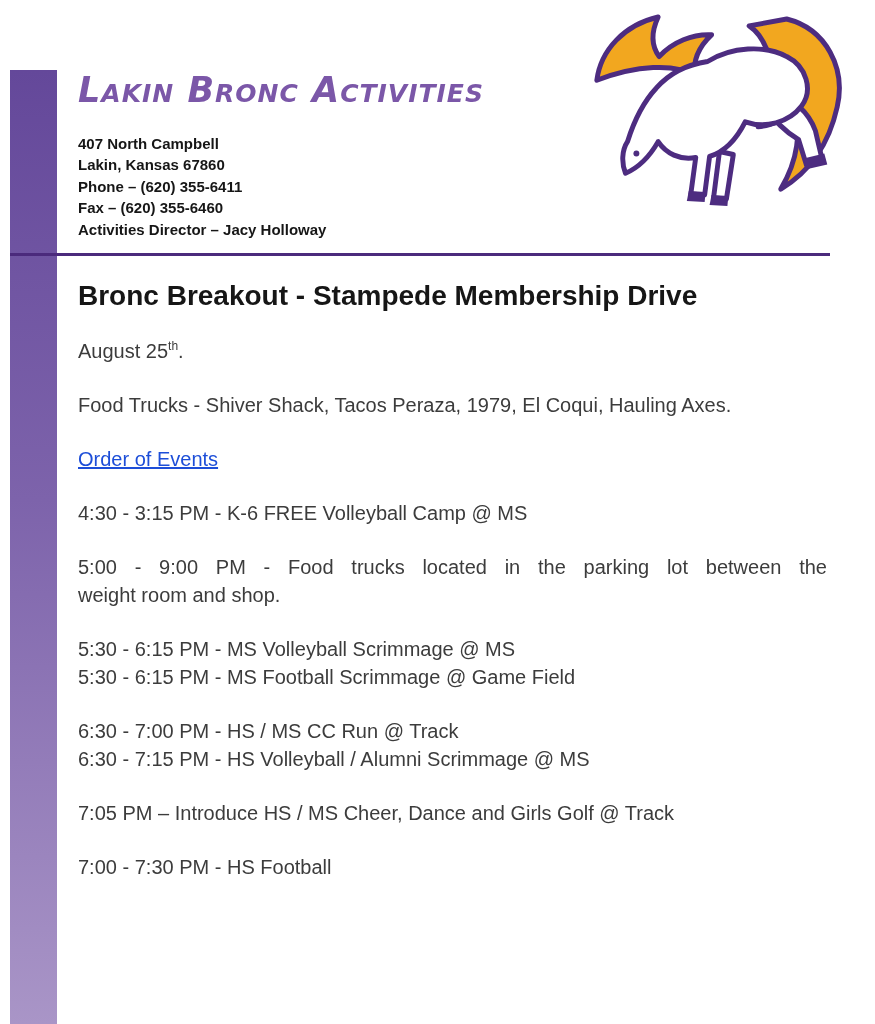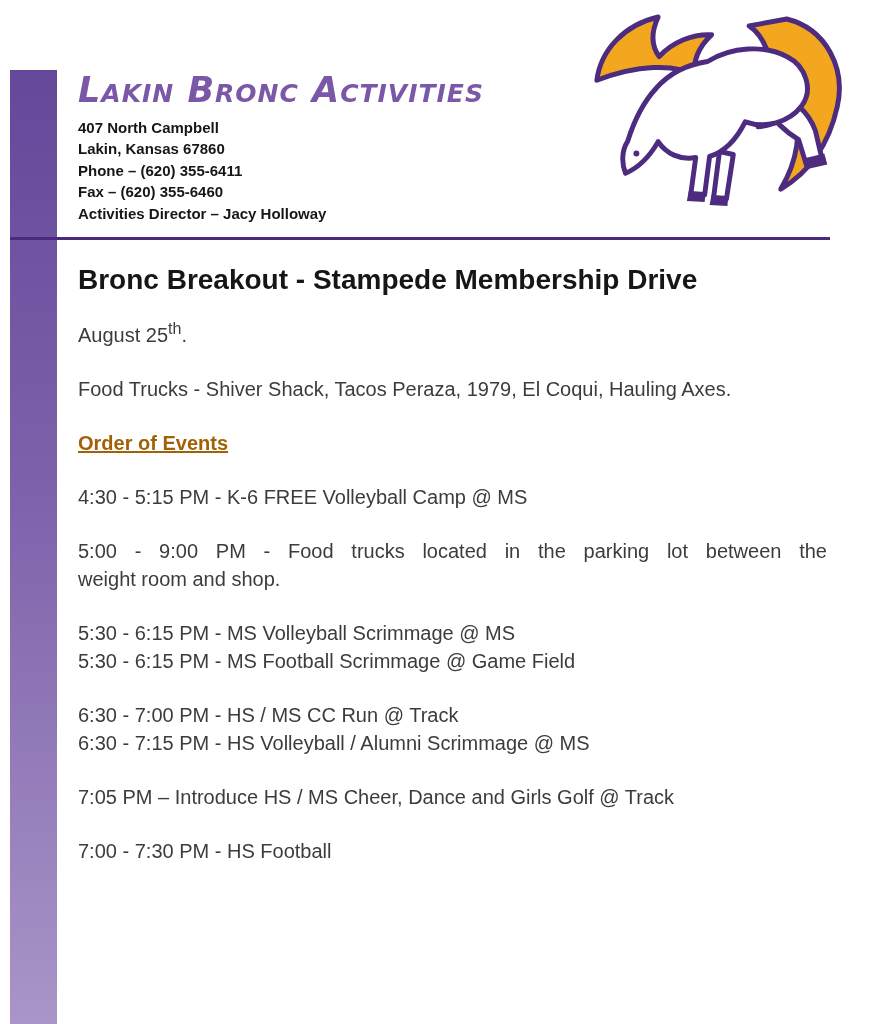--- a/index.html
+++ b/index.html
@@ -26,21 +26,21 @@
     font-family: "DejaVu Sans", sans-serif;
     font-style: italic;
     font-weight: 700;
     font-variant: small-caps;
     font-size: 35px;
     letter-spacing: 1px;
     color: #7b57a8;
     line-height: 1.05;
   }
   .address {
-    margin-top: 8px;
+    margin-top: 24px;
     font-size: 15px;
     font-weight: 700;
     color: #161616;
     line-height: 21.5px;
   }
   .logo {
     position: absolute;
     top: 4px;
     right: 22px;
     width: 272px;
@@ -66,28 +66,28 @@
   .doc-title {
     font-size: 28px;
     font-weight: 700;
     color: #161616;
     margin-bottom: 27px;
   }
   .para { margin-bottom: 26px; }
   .stretch { text-align: justify; text-align-last: justify; }
   .order-heading {
     font-size: 20px;
-    font-weight: 700;
-    color: #a16207;
+    font-weight: 400;
+    color: #1d4ed8;
     text-decoration: underline;
     margin-bottom: 26px;
   }
   .event-group { margin-bottom: 26px; }
   .event-line { white-space: pre-wrap; }
-  sup { font-size: 16px; vertical-align: super; line-height: 0; }
+  sup { font-size: 12px; vertical-align: super; line-height: 0; }
 </style>
 </head>
 <body>
 
 <div class="page">
 
   <div class="accent-bar"></div>
 
   <header class="letterhead">
     <h1 class="org-title">Lakin Bronc Activities</h1>
@@ -125,21 +125,21 @@
     <p class="para">
       <span style="display:block"><span>August 25</span><sup>th</sup><span>.</span></span>
     </p>
 
 
     <p class="para">Food Trucks - Shiver Shack, Tacos Peraza, 1979, El Coqui, Hauling Axes.</p>
 
     <h3 class="order-heading">Order of Events</h3>
 
     <div class="event-group">
-      <div class="event-line">4:30 - 5:15 PM - K-6 FREE Volleyball Camp @ MS</div>
+      <div class="event-line">4:30 - 3:15 PM - K-6 FREE Volleyball Camp @ MS</div>
     </div>
 
     <div class="event-group">
       <div class="event-line stretch">5:00 - 9:00 PM - Food trucks located in the parking lot between the</div>
       <div class="event-line">weight room and shop.</div>
     </div>
 
     <div class="event-group">
       <div class="event-line">5:30 - 6:15 PM - MS Volleyball Scrimmage @ MS</div>
       <div class="event-line">5:30 - 6:15 PM - MS Football Scrimmage @ Game Field</div>

